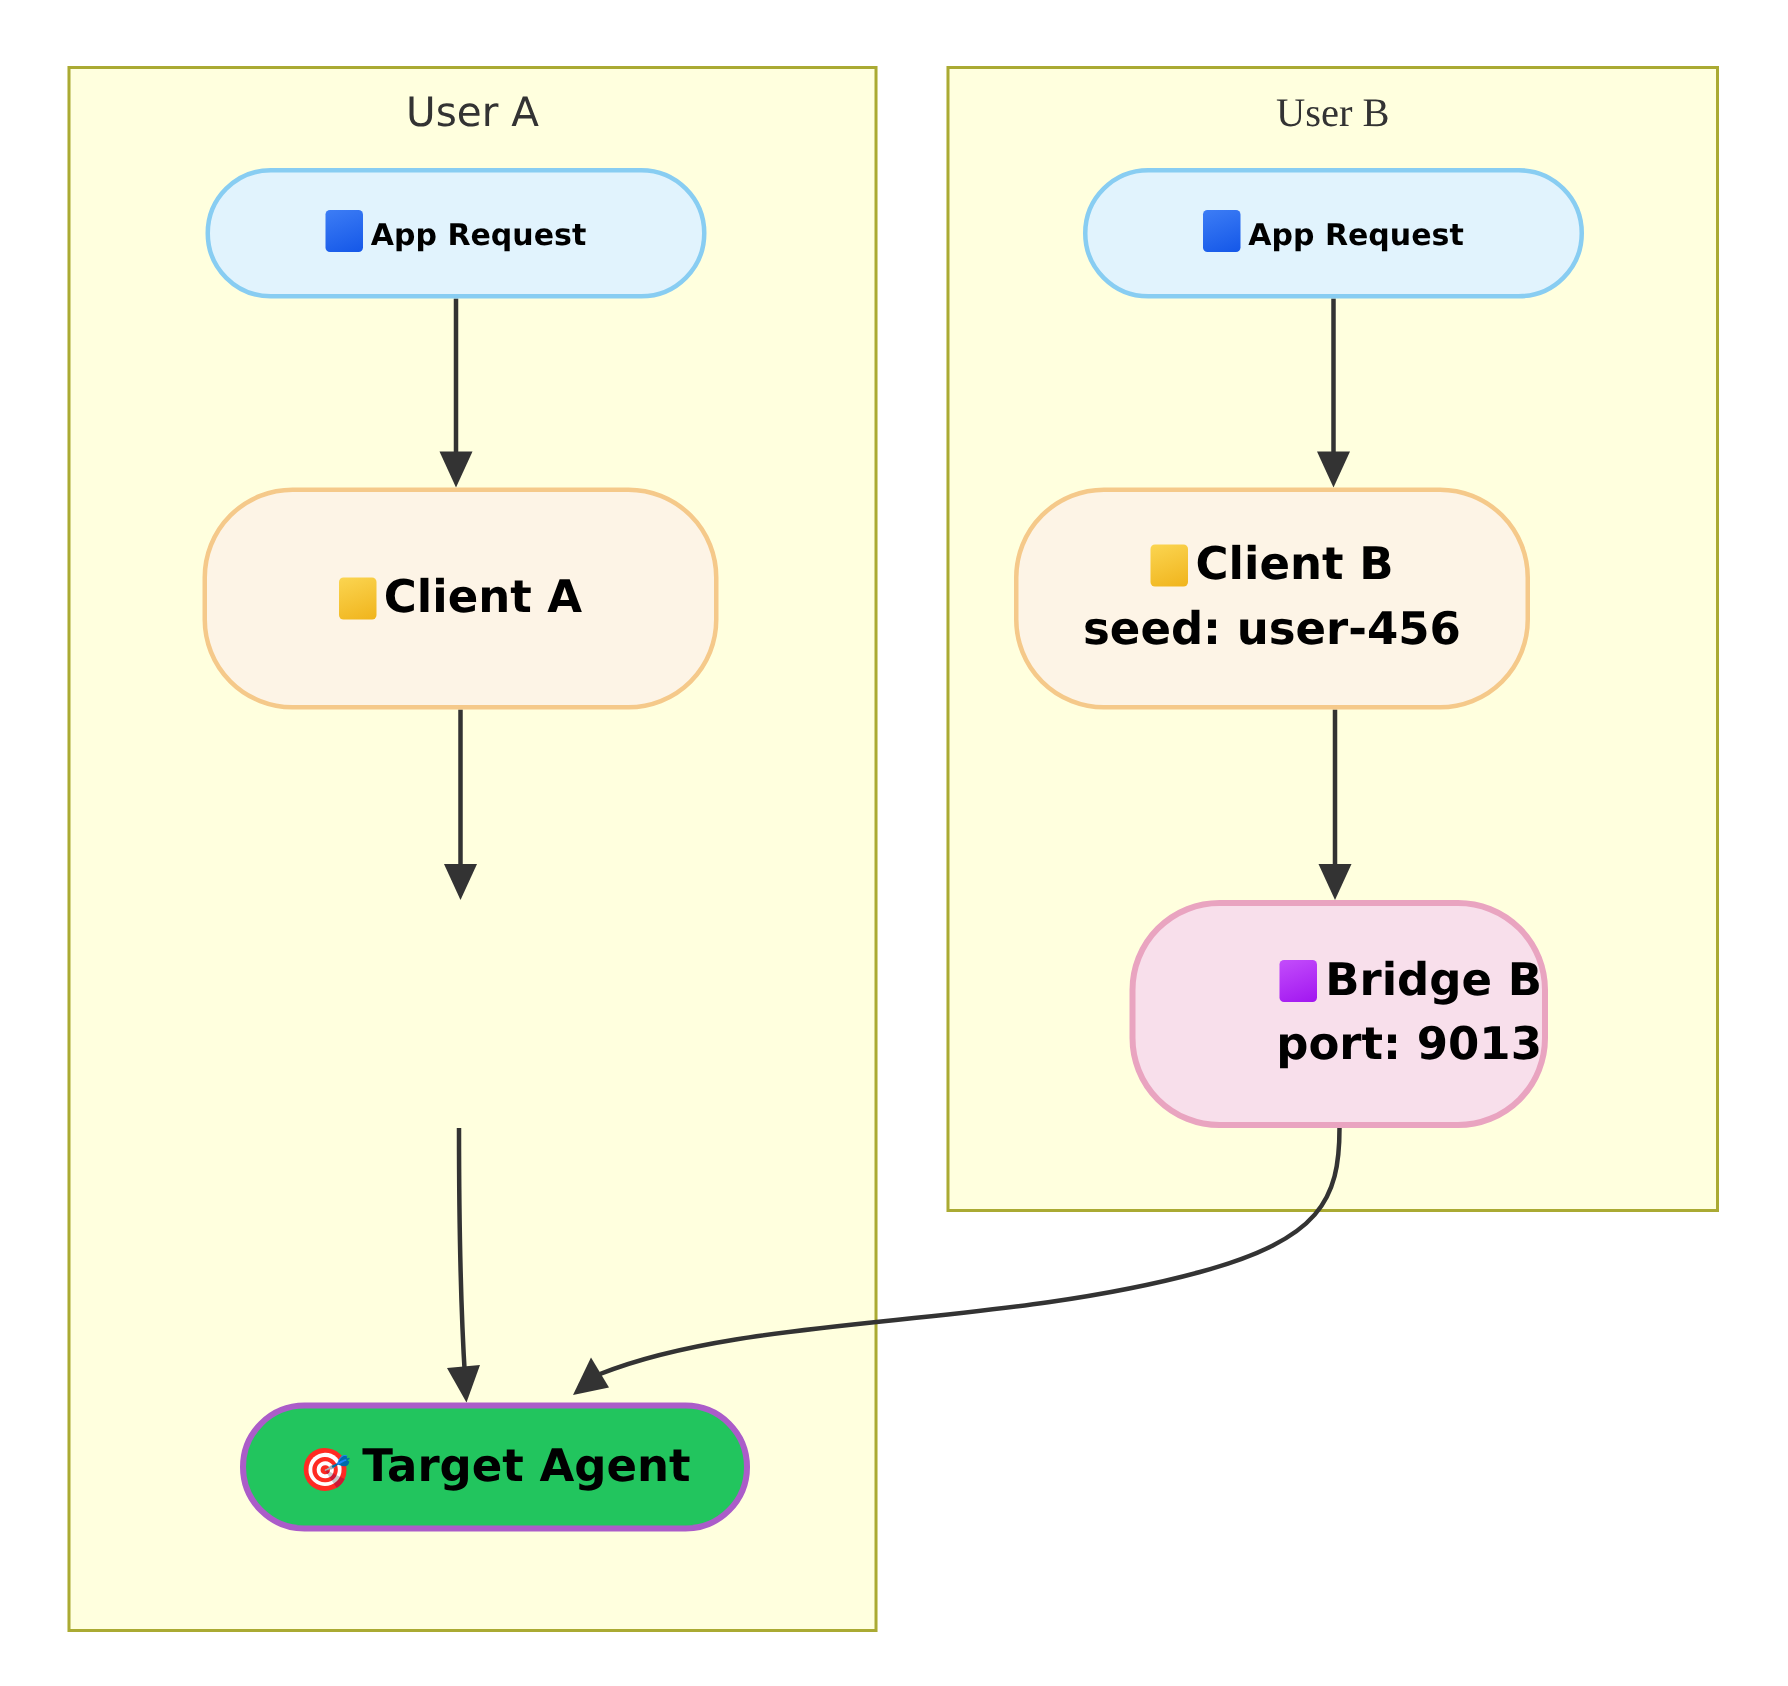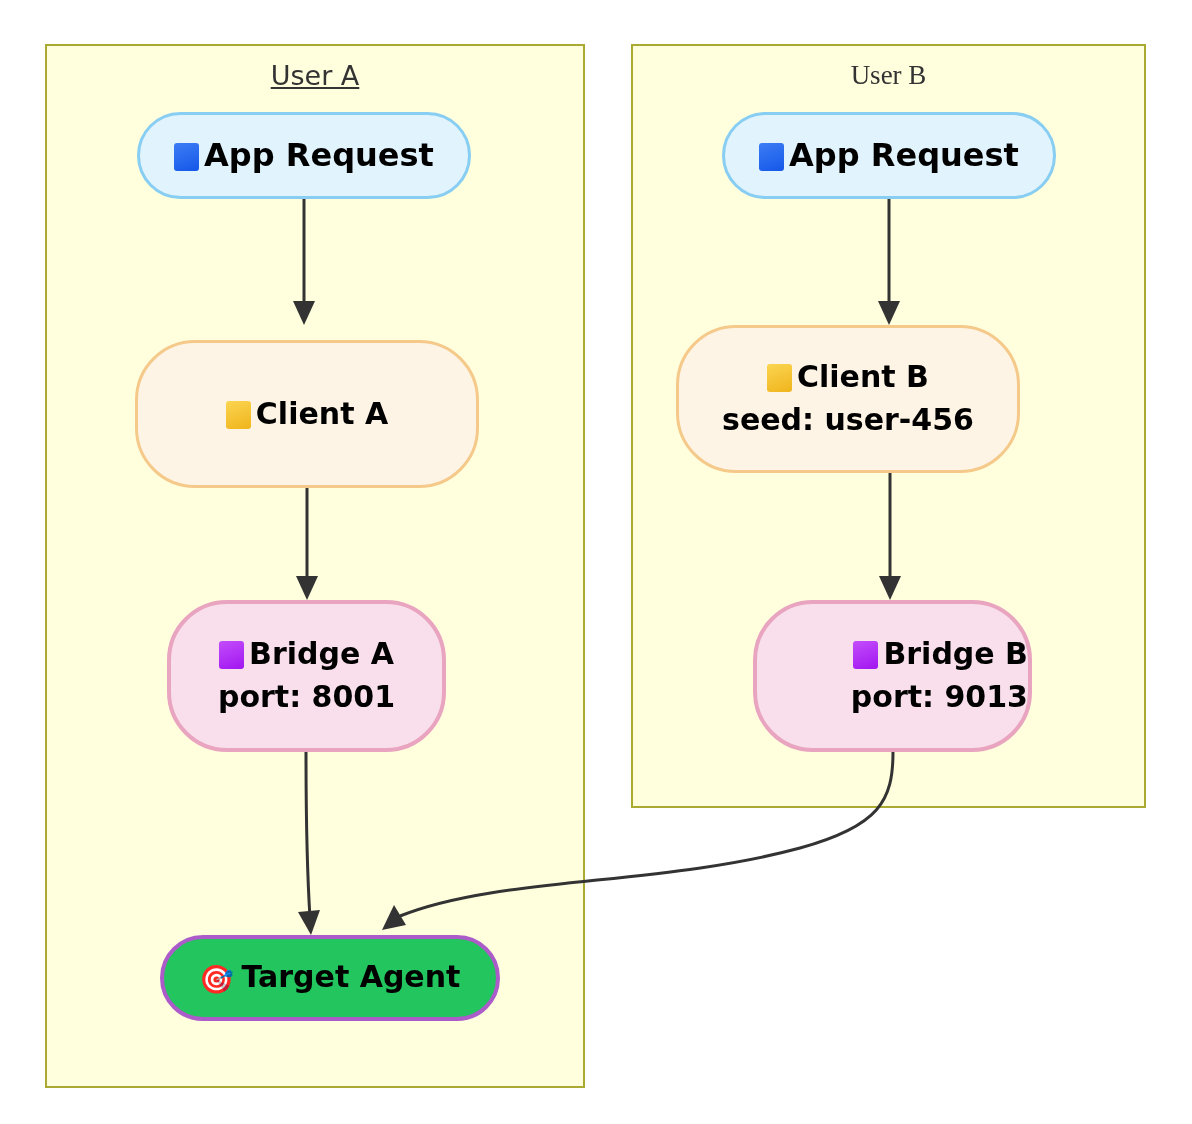--- a/index.html
+++ b/index.html
@@ -53,21 +53,21 @@
     white-space: nowrap;
   }
   .node .emoji {
     font-family: "DejaVu Sans", sans-serif;
     font-weight: normal;
   }
   .node-app {
     background: #e1f3fd;
     border: 3px solid #88cdf2;
     border-radius: 44px;
-    font-size: 32px;
+    font-size: 20px;
   }
   .node-client {
     background: #fdf4e6;
     border: 3px solid #f5c98a;
     border-radius: 60px;
     font-size: 30px;
   }
   .node-bridge {
     background: #f8dfeb;
     border: 4px solid #e9a4c0;
@@ -119,21 +119,21 @@
     fill: #333333;
     stroke: none;
   }
 </style>
 </head>
 <body>
 
 <div id="canvas">
 
   <div class="cluster" id="cluster-user-a" style="left:45px; top:44px; width:540px; height:1044px;"></div>
-  <div class="cluster-label" style="left:45px; width:540px; top:60px;text-decoration:underline;">User A</div>
+  <div class="cluster-label" style="left:45px; width:540px; top:60px;">User A</div>
 
   <div class="cluster" id="cluster-user-b" style="left:631px; top:44px; width:515px; height:764px;"></div>
   <div class="cluster-label" style="left:631px; width:515px; top:60px;font-family:Liberation Serif, serif;">User B</div>
 
   <svg id="edges" viewBox="0 0 1192 1124" width="1192" height="1124">
 
     <g>
       <path class="edge-path" d="M 304,199 L 304,308"></path>
       <polygon class="arrow-head" points="304,325 293,301 315,301"></polygon>
     </g>
@@ -161,28 +161,24 @@
     <g>
       <path class="edge-path" d="M 893,752 C 893,800 880,826 800,848 C 660,886 500,876 400,916"></path>
       <polygon class="arrow-head" points="382,930 394,905 406,925"></polygon>
     </g>
   </svg>
 
   <div class="node node-app" style="left:137px; top:112px; width:334px; height:87px;">
     <span class="line"><span class="sq sq-blue"></span><span>App Request</span></span>
   </div>
 
-  <div class="node node-client" style="left:135px; top:340px; width:344px; height:148px;">
+  <div class="node node-client" style="left:135px; top:325px; width:344px; height:148px;">
     <span class="line"><span class="sq sq-yellow"></span><span>Client A</span></span>
   </div>
 
-  <div class="node node-bridge" style="left:167px; top:600px; width:279px; height:152px;">
-    <span class="line"><span class="sq sq-purple"></span><span>Bridge A</span></span>
-    <span class="line">port: 8001</span>
-  </div>
 
   <div class="node node-target" style="left:160px; top:935px; width:340px; height:86px;">
     <span class="line"><span class="sq sq-target emoji">🎯</span><span>Target Agent</span></span>
   </div>
 
   <div class="node node-app" style="left:722px; top:112px; width:334px; height:87px;">
     <span class="line"><span class="sq sq-blue"></span><span>App Request</span></span>
   </div>
 
   <div class="node node-client" style="left:676px; top:325px; width:344px; height:148px;">

